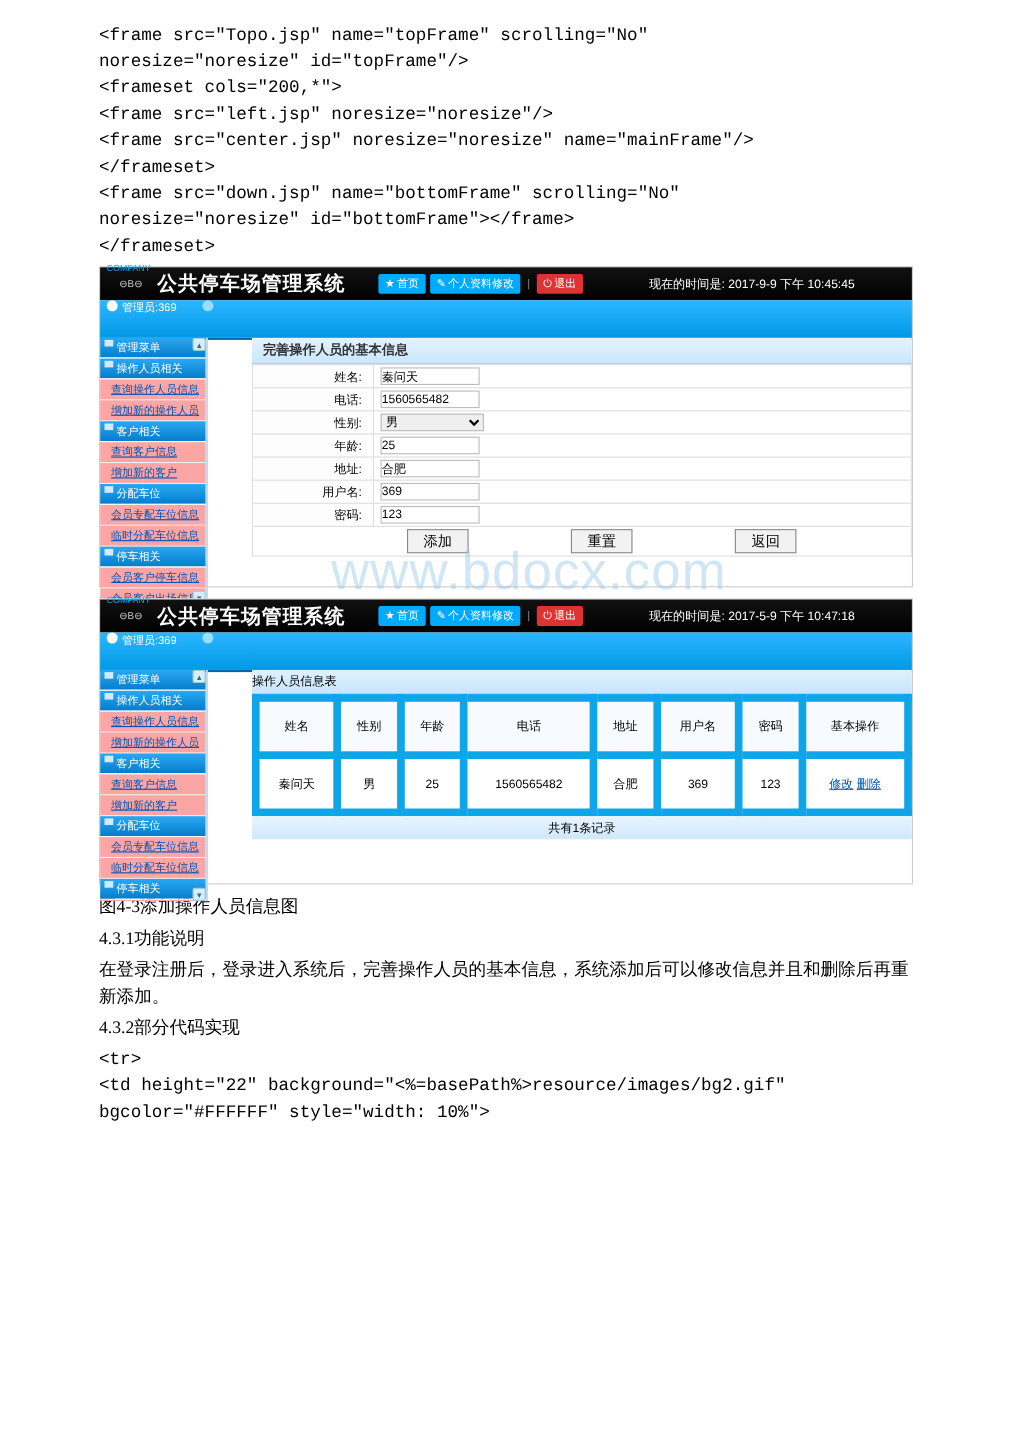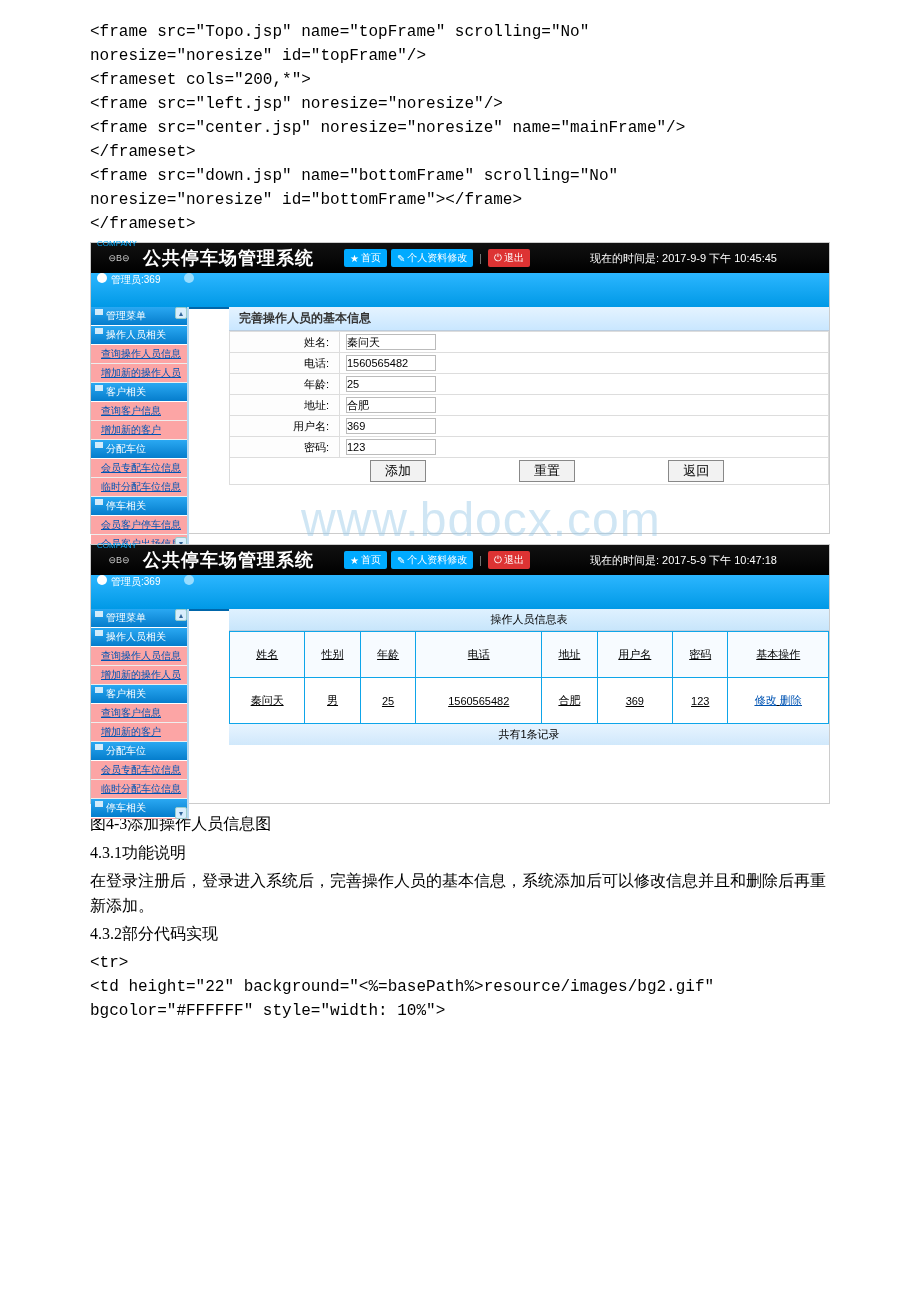--- a/index.html
+++ b/index.html
@@ -43,23 +43,23 @@
 
 .form-tbl { width: 100%; border-collapse: collapse; font-size: 11px; }
 .form-tbl td { border: 1px solid #ddd; padding: 2px 6px; height: 18px; background: #fff; }
 .form-tbl td.lbl { width: 110px; text-align: right; padding-right: 10px; background: #fdfdfd; }
 .form-tbl input[type=text], .form-tbl select { font-size: 11px; border: 1px solid #bbb; height: 16px; }
 .btn-row { background: linear-gradient(#e0f1ff,#c7e4fb); text-align: left; }
 .btn-row button { font-size: 13px; padding: 1px 14px; margin-right: 90px; border: 1px solid #888; background: #f2f2f2; }
 
 .watermark { position: absolute; left: 72px; bottom: 2px; font-size: 48px; color: rgba(150,200,230,.45); font-family: Arial, sans-serif; letter-spacing: 1px; pointer-events: none; }
 
-.list-cap { background: linear-gradient(#dff1ff,#c8e6fb); text-align: center; font-size: 11px; padding: 3px 0; border-bottom: 1px solid #bcd; }
+.list-cap { background: linear-gradient(#dff1ff,#c8e6fb); font-size: 11px; padding: 3px 0; border-bottom: 1px solid #bcd; }
 .grid { width: 100%; border-collapse: collapse; font-size: 11px; }
-.grid th, .grid td { border: 1px solid #0ea5e9; padding: 15px 4px; text-align: center; text-decoration: underline; }
+.grid th, .grid td { border: 7px solid #0ea5e9; padding: 15px 4px; text-align: center; }
 .grid th { background: #f7fbff; font-weight: normal; }
 .pager { text-align: center; font-size: 11px; padding: 3px 0; background: linear-gradient(#e8f4ff,#d0e8fb); }
 .op-link { color: #0054b3; text-decoration: underline; }
 </style>
 </head>
 <body>
 
 <div class="doc">
 
 <pre class="code-block">&lt;frame src="Topo.jsp" name="topFrame" scrolling="No"
@@ -131,20 +131,24 @@
       <div class="panel-h">完善操作人员的基本信息</div>
       <table class="form-tbl">
         <tbody>
               <tr>
                 <td class="lbl">姓名:</td>
                 <td><input type="text" style="width: 90px;" value="秦问天"></td>
               </tr>
         <tr>
                 <td class="lbl">电话:</td>
                 <td><input type="text" style="width: 90px;" value="1560565482"></td>
+              </tr>
+        <tr>
+                <td class="lbl">性别:</td>
+                <td><select style="width:94px"><option>男</option></select></td>
               </tr>
         <tr>
                 <td class="lbl">年龄:</td>
                 <td><input type="text" style="width: 90px;" value="25"></td>
               </tr>
         <tr>
                 <td class="lbl">地址:</td>
                 <td><input type="text" style="width: 90px;" value="合肥"></td>
               </tr>
         <tr>

